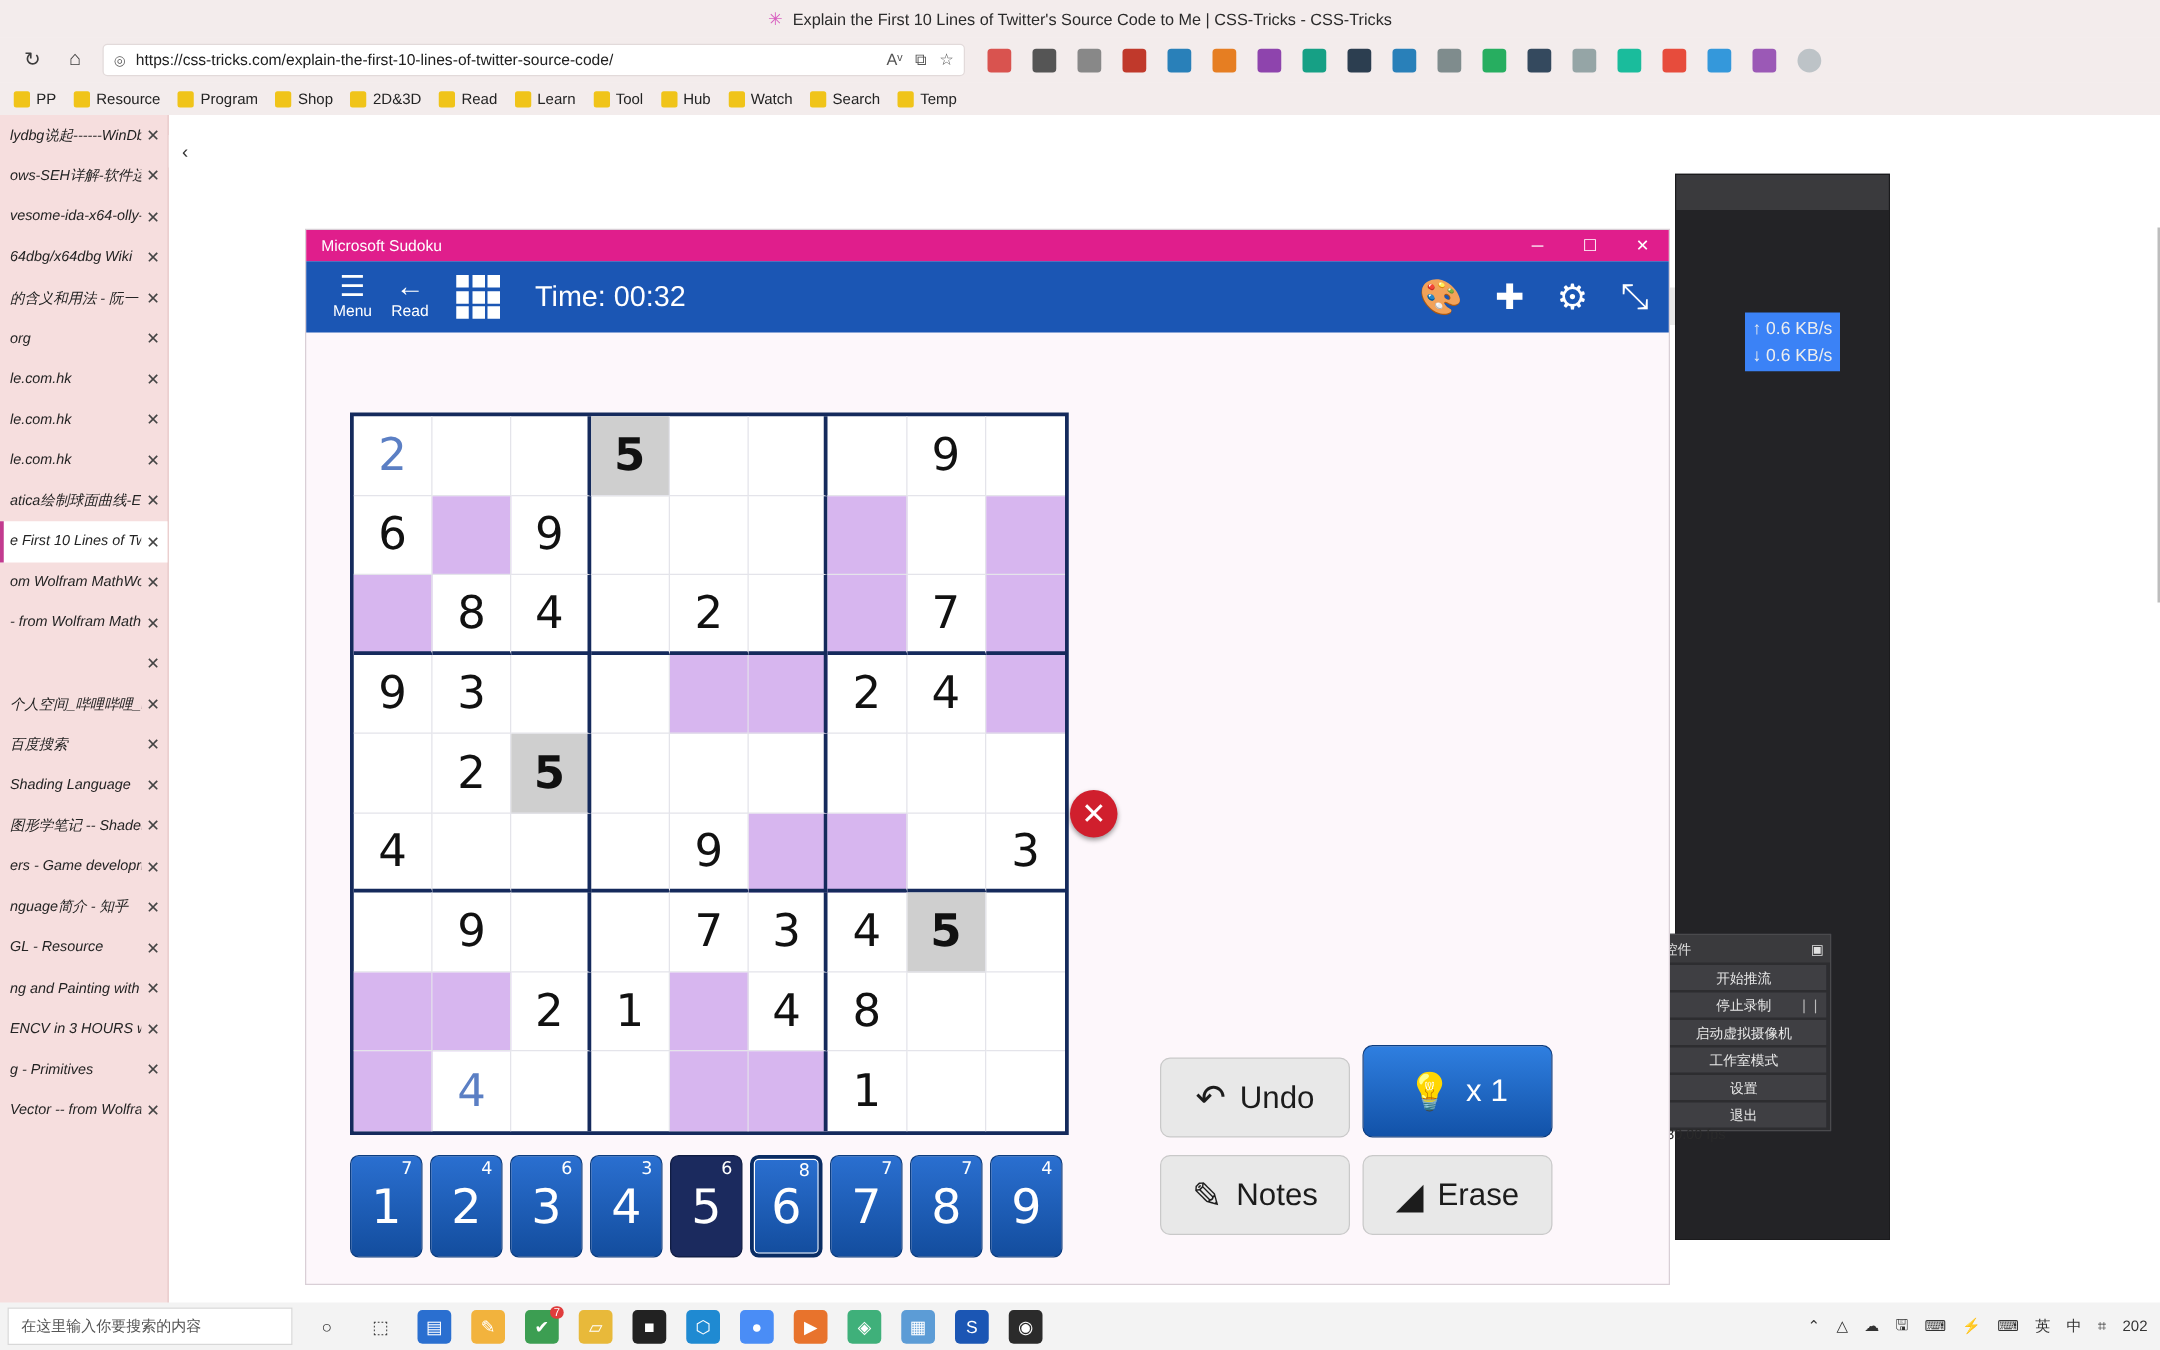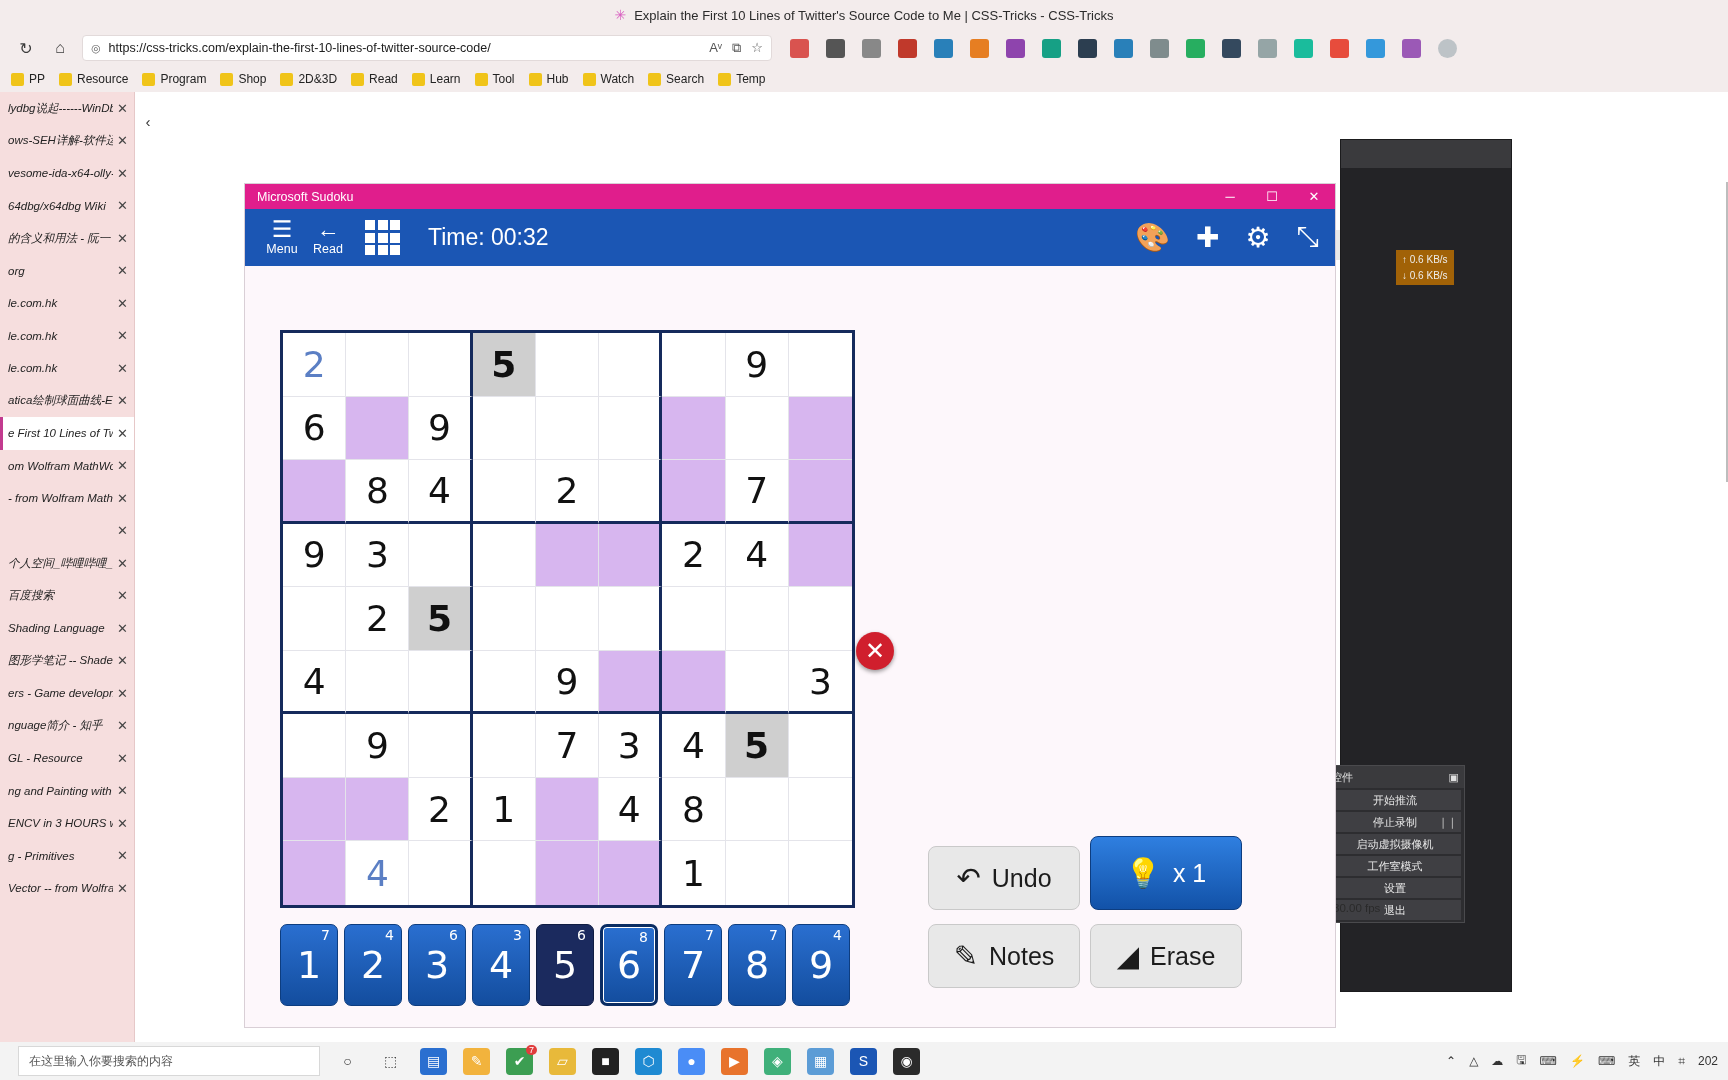--- a/index.html
+++ b/index.html
@@ -43,21 +43,21 @@
   .tabrow.active { background:#ffffff; border-left:3px solid #c23b8f; padding-left:5px;}
 
   
   #obs { position:absolute; left:1340px; top:47px; width:172px; bottom:60px;
     background:#2d2d30; border:1px solid #1b1b1d; }
   #obsbar { height:28px; background:#3a3a3d; display:flex; align-items:center;
     justify-content:flex-end; gap:0px; }
   #obsbody { position:absolute; top:28px; left:0; right:0; bottom:0; background:#232326; }
   #obsscroll { position:absolute; right:-6px; top:90px; width:8px; height:300px;
     background:#bdbdbd; }
-  #ctrlpanel { position:absolute; left:1325px; top:673px; width:140px; background:#2d2d30;
+  #ctrlpanel { position:absolute; left:1325px; top:655px; width:140px; background:#2d2d30;
     border:1px solid #4a4a4d; }
   #ctrlpanel .ch { height:22px; background:#3a3a3d; color:#e0e0e0; font-size:11px;
     display:flex; align-items:center; justify-content:space-between; padding:0 5px;}
   #ctrlpanel .cb { height:20px; background:#3f3f43; margin:2px 3px; color:#e8e8e8;
     font-size:11px; display:flex; align-items:center; justify-content:center; position:relative;}
   #ctrlpanel .cb .pz { position:absolute; right:4px; color:#bbb; }
   #fps { position:absolute; left:1333px; top:810px; color:#2a2a2a; font-size:11.5px; }
 
   
   #rightwin { position:absolute; left:1335px; top:138px; width:125px; height:30px;
@@ -129,32 +129,32 @@
 
   
   #xbadge { position:absolute; left:611px; top:448px; width:38px; height:38px;
     border-radius:50%; background:#d01f2d; color:#fff; display:flex;
     align-items:center; justify-content:center; font-size:24px;
     box-shadow:0 2px 4px rgba(0,0,0,.4); }
 
   
   #taskbar { position:absolute; left:0; bottom:0; right:0; height:38px; background:#f3f3f3;
     display:flex; align-items:center; }
-  #searchbox { width:302px; height:30px; margin-left:18px; background:#fff;
+  #searchbox { width:228px; height:30px; margin-left:6px; background:#fff;
     border:1px solid #d8d8d8; display:flex; align-items:center; padding:0 10px;
     font-size:12px; color:#555; }
   #tbicons { display:flex; align-items:center; gap:16px; margin-left:14px; }
   .tbi { width:27px;height:27px;border-radius:4px;display:flex;align-items:center;
     justify-content:center; font-size:14px; color:#fff; position:relative;}
   .tbi .badge { position:absolute; top:-3px; right:-4px; background:#e03c3c; color:#fff;
     font-size:9px; border-radius:8px; padding:0 3px; }
   #tray { margin-left:auto; display:flex; align-items:center; gap:13px; padding-right:10px;
     font-size:12px; color:#333; }
-  #tooltipNet { position:absolute; left:1396px; top:158px; background:#a16207; color:#eee;
-    font-size:10px; padding:2px 6px; line-height:1.55; }
+  #tooltipNet { position:absolute; left:1396px; top:158px; background:#3b82f6; color:#eee;
+    font-size:14px; padding:2px 6px; line-height:1.55; }
 </style>
 </head>
 <body>
 
 <div id="browser">
 
   <div id="titlebar">
     <span class="fav">✳</span>
     <span>Explain the First 10 Lines of Twitter's Source Code to Me | CSS-Tricks - CSS-Tricks</span>
   </div>

